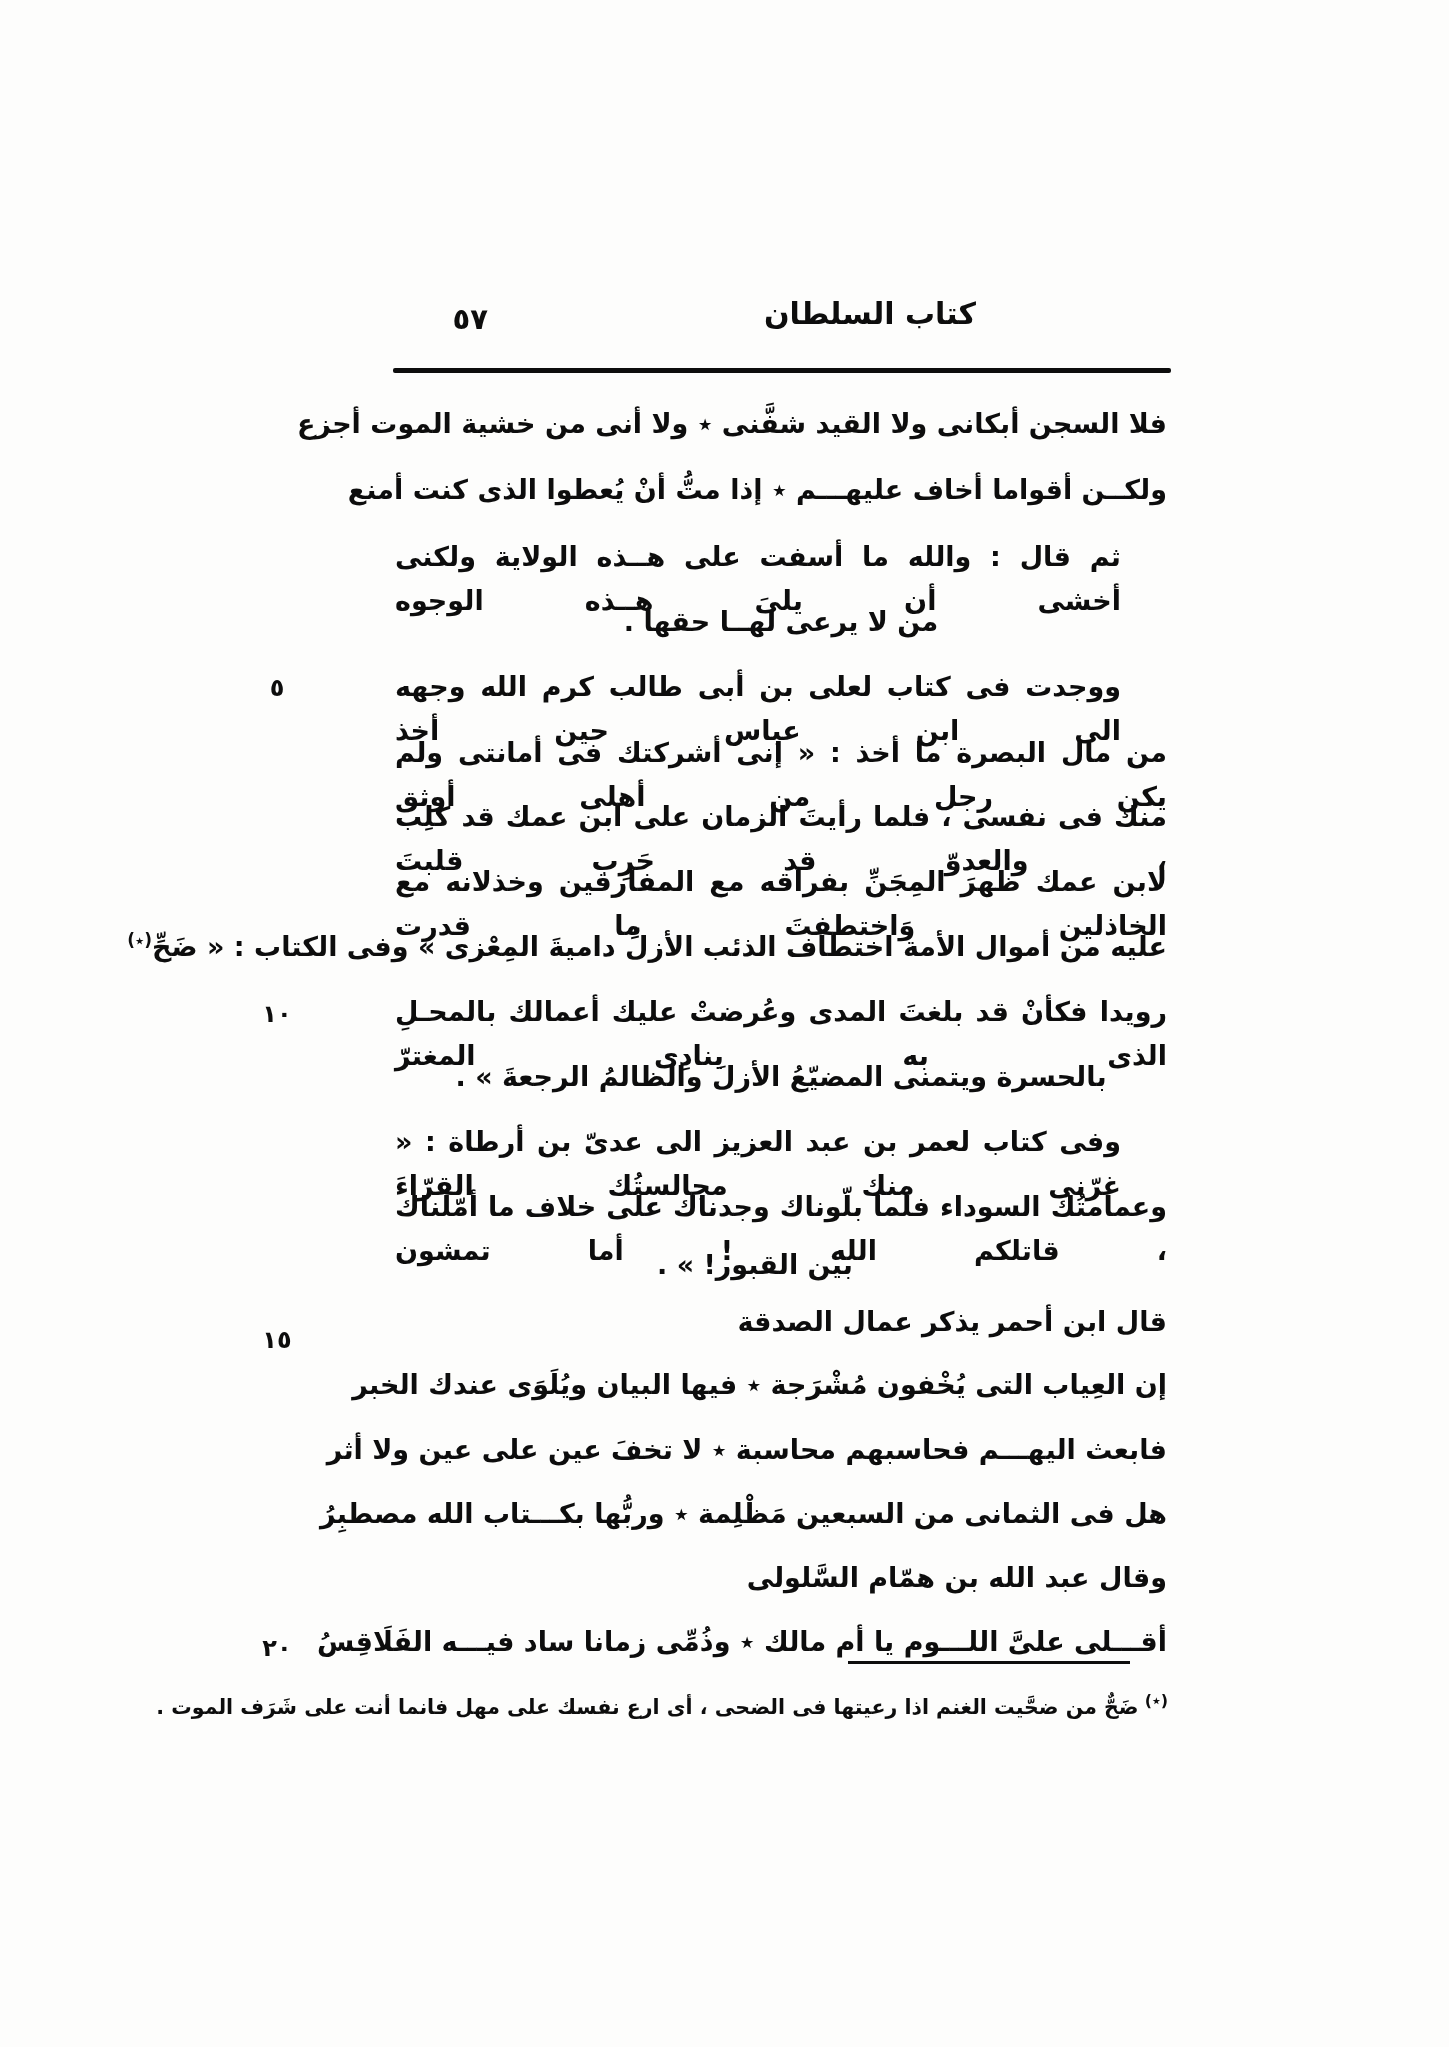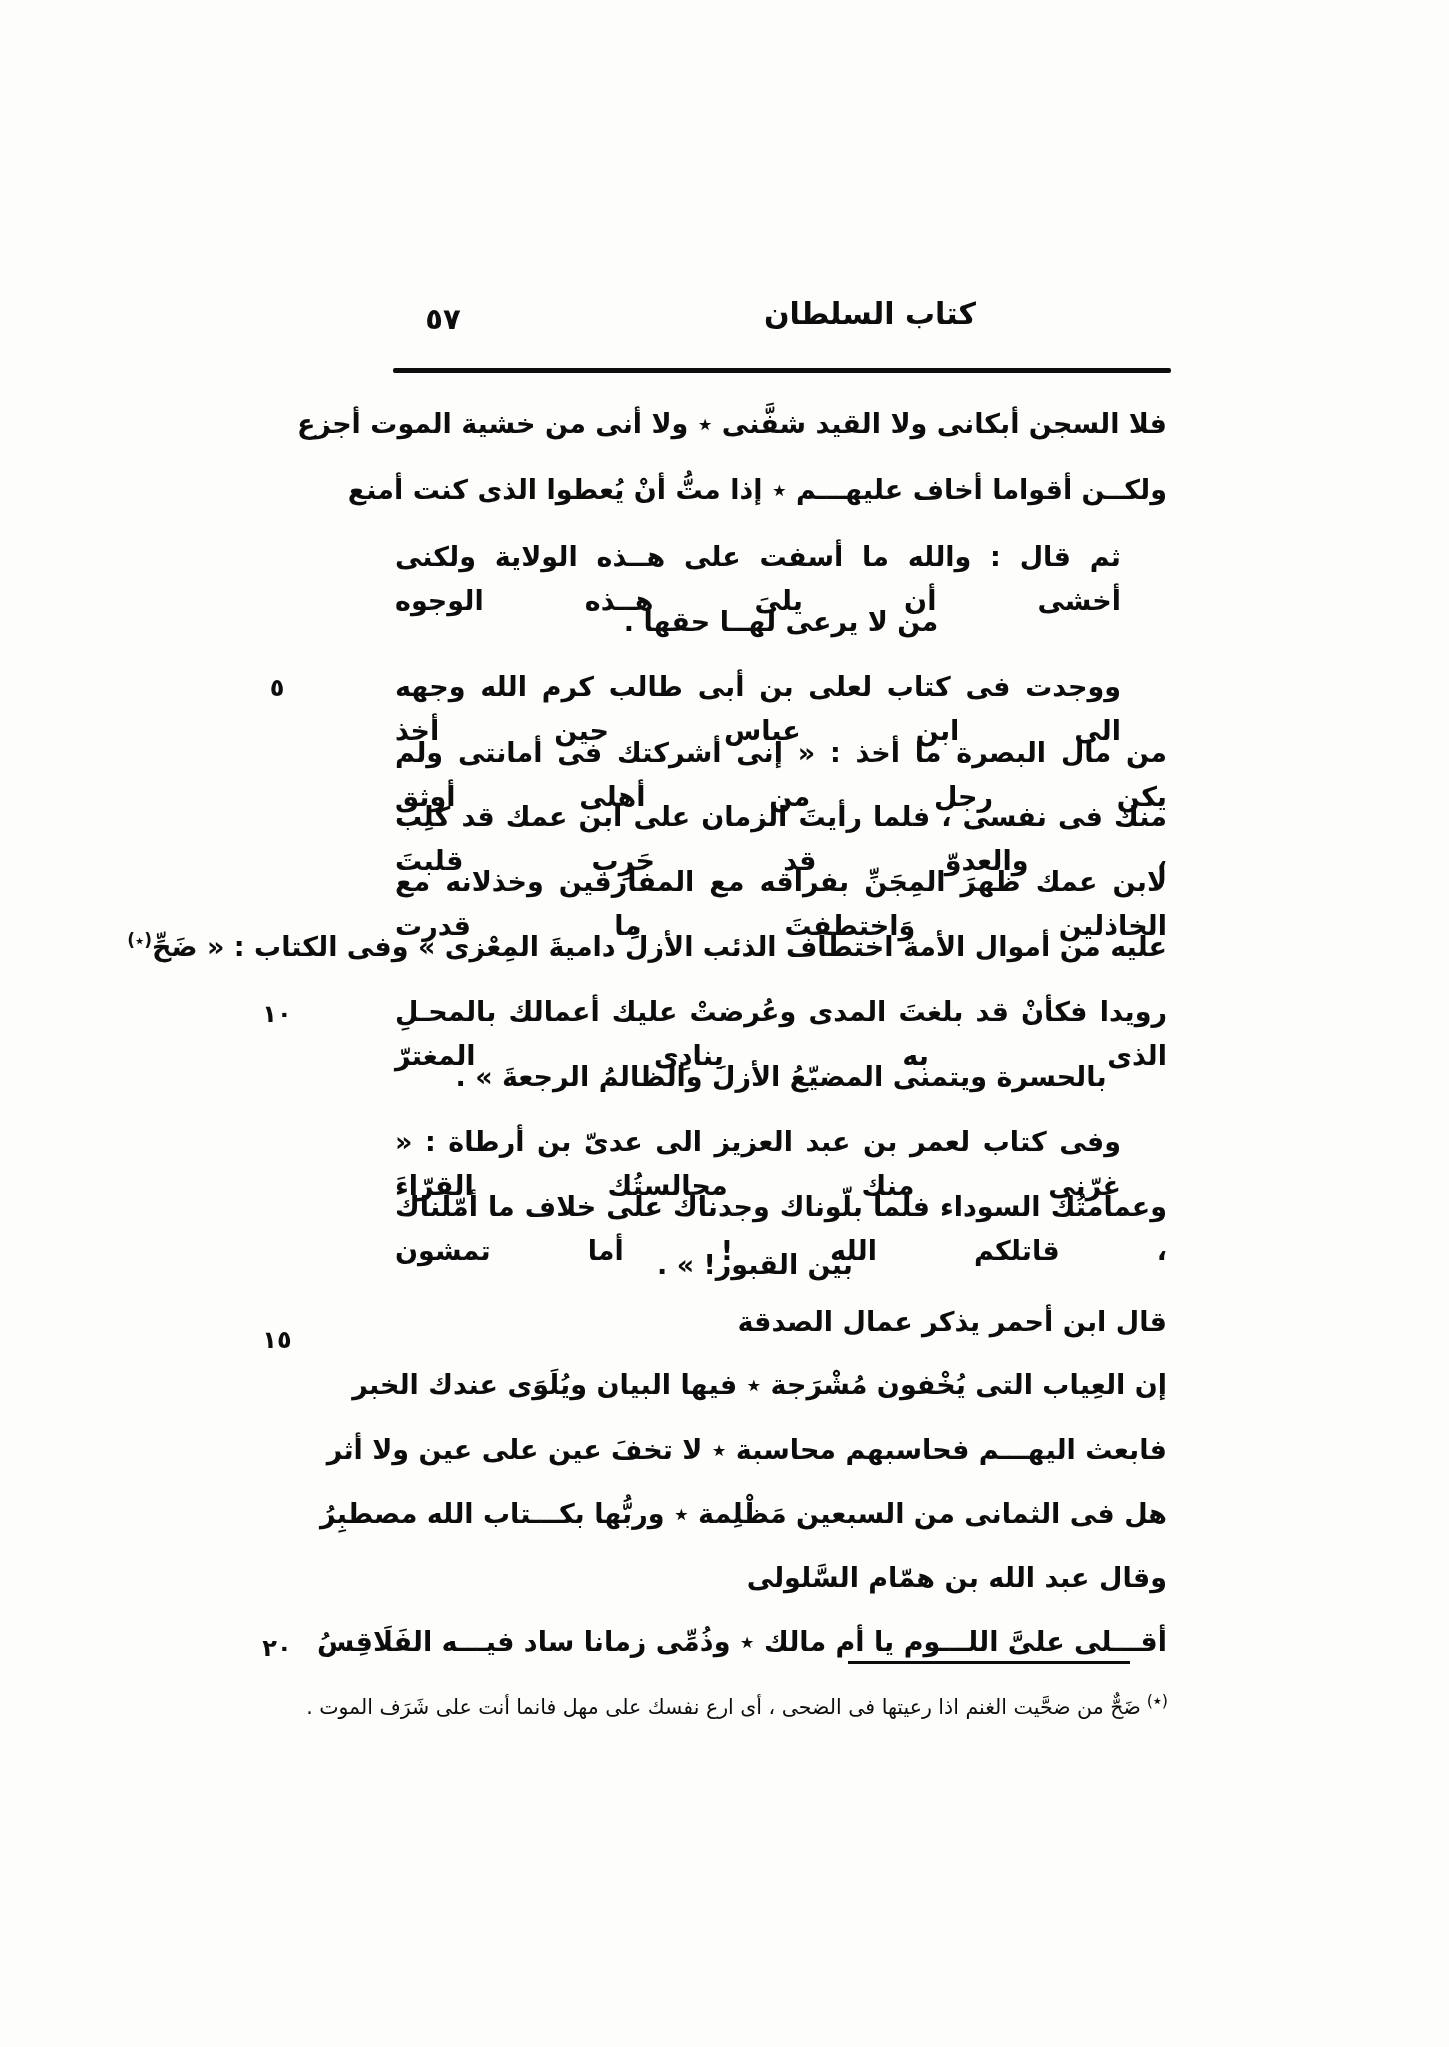--- a/index.html
+++ b/index.html
@@ -12,21 +12,21 @@
     overflow:hidden;
     direction:rtl;
   }
   
   .hdr-title{
     position:absolute;top:296px;left:735px;width:270px;
     text-align:center;font-size:30px;font-weight:700;
   }
   .hdr-pagenum{
     position:absolute;top:302px;left:398px;width:90px;
-    text-align:center;font-size:29px;font-weight:700;
+    text-align:right;font-size:29px;font-weight:700;
   }
   .hdr-rule{
     position:absolute;top:368px;left:393px;width:778px;height:5px;
     background:#0d0d0d;border-radius:2px;
   }
   
   .line{
     position:absolute;left:395px;width:772px;height:44px;
     font-size:27px;font-weight:700;line-height:44px;
     text-align:center;white-space:nowrap;
@@ -41,21 +41,21 @@
     position:absolute;left:242px;width:70px;height:40px;
     text-align:center;font-size:24px;font-weight:700;line-height:40px;
   }
   
   .fnote-rule{
     position:absolute;top:1661px;left:848px;width:282px;height:3px;
     background:#0d0d0d;
   }
   .fnote{
     position:absolute;top:1683px;left:290px;width:878px;height:36px;
-    font-size:20.5px;font-weight:400;line-height:36px;
+    font-size:20.5px;font-weight:700;line-height:36px;
     text-align:right;white-space:nowrap;
   }
   .fnote .marker{font-size:16px;vertical-align:super;margin-left:6px;}
 </style>
 </head>
 <body>
 
 <div class="page">
 
   <div class="hdr-title">كتاب السلطان</div>

